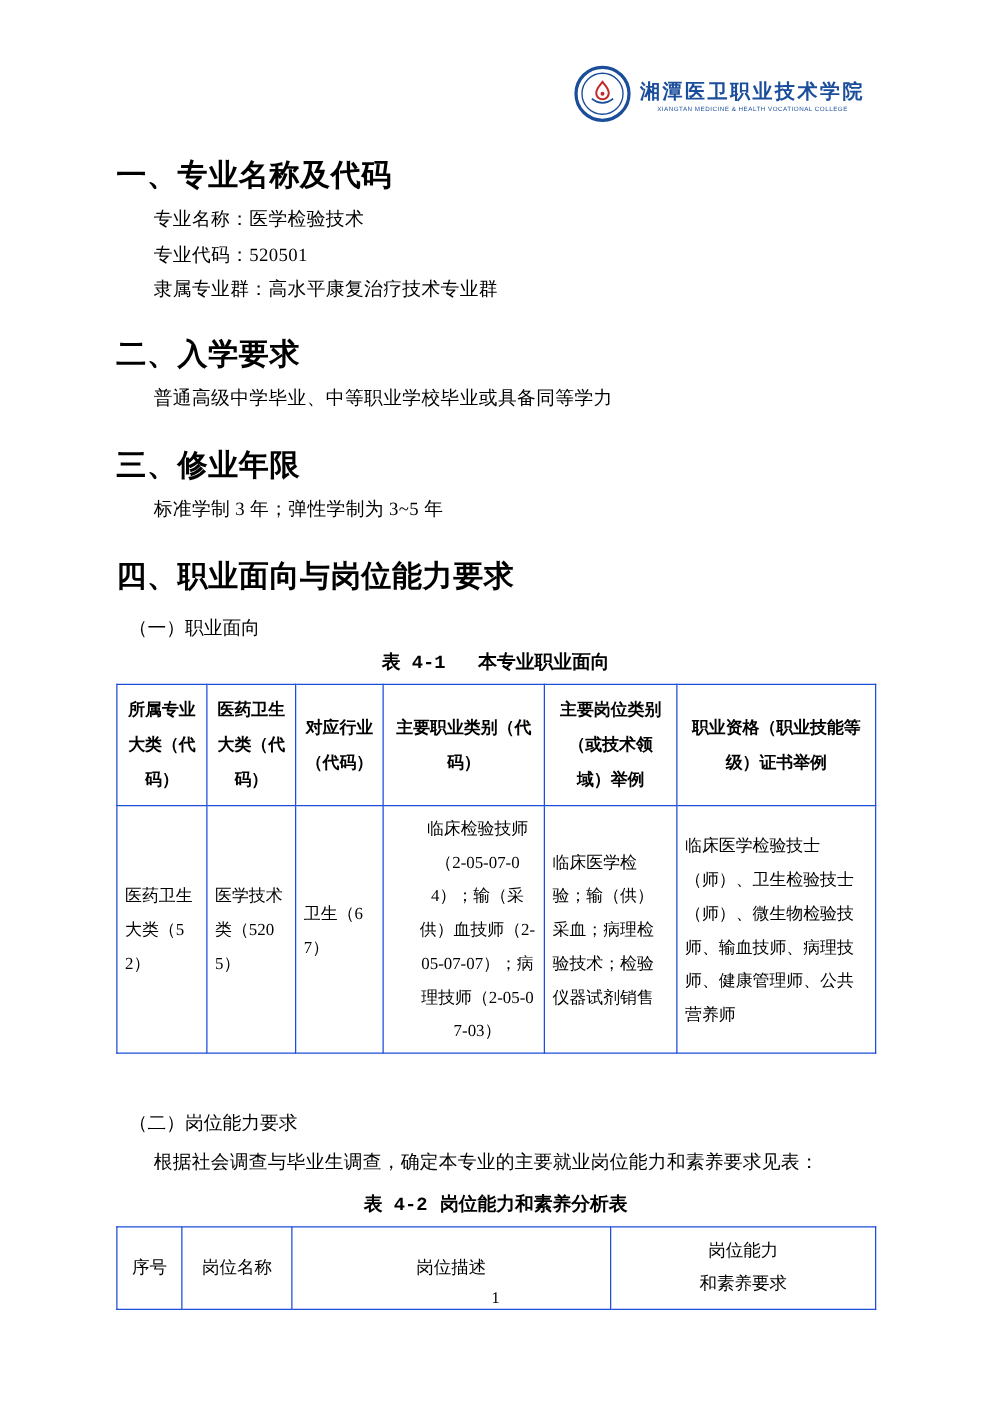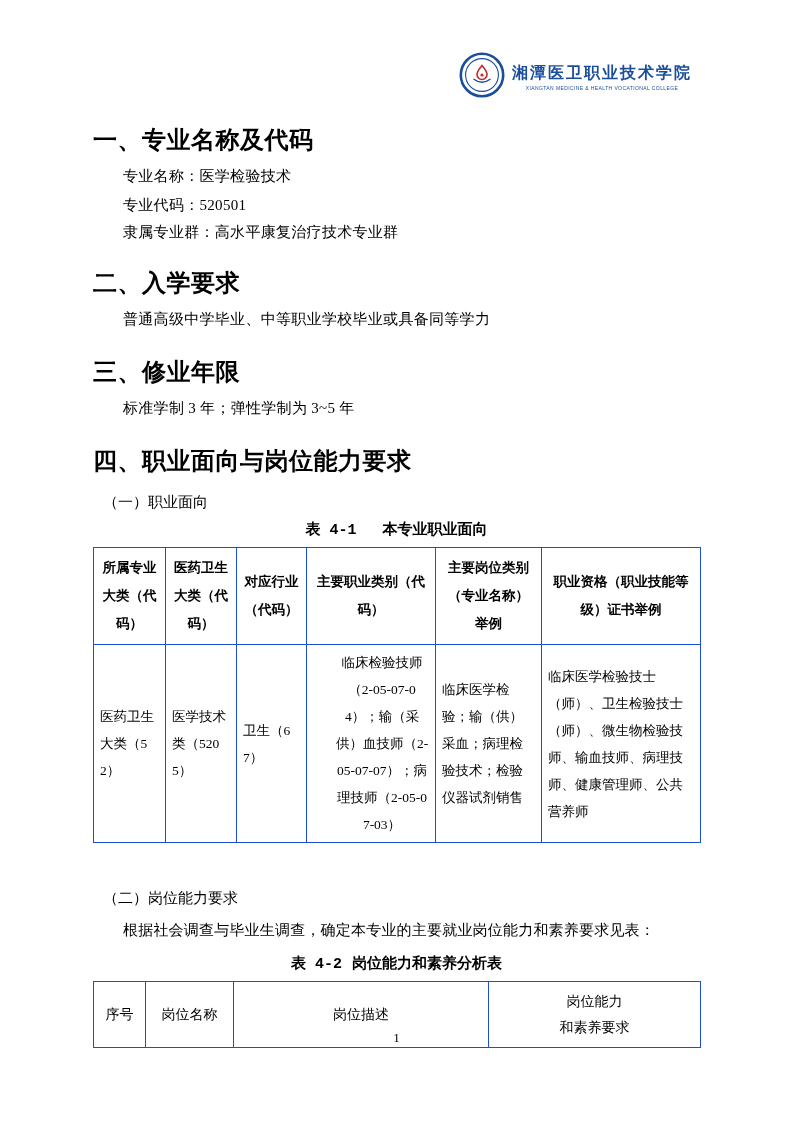--- a/index.html
+++ b/index.html
@@ -183,21 +183,21 @@
         <col class="c4">
         <col class="c5">
         <col class="c6">
     </colgroup>
     <tbody>
         <tr class="hdr">
       <td>所属专业大类（代码）</td>
       <td>医药卫生大类（代码）</td>
       <td>对应行业（代码）</td>
       <td>主要职业类别（代码）</td>
-      <td>主要岗位类别（专业名称）举例</td>
+      <td>主要岗位类别（或技术领域）举例</td>
       <td>职业资格（职业技能等级）证书举例</td>
     </tr>
     <tr class="data">
       <td class="c-left">医药卫生大类（52）</td>
       <td class="c-left">医学技术类（5205）</td>
       <td class="c-left">卫生（67）</td>
       <td class="c-center">临床检验技师（2-05-07-04）；输（采供）血技师（2-05-07-07）；病理技师（2-05-07-03）</td>
       <td class="c-left">临床医学检验；输（供）采血；病理检验技术；检验仪器试剂销售</td>
       <td class="c-left">临床医学检验技士（师）、卫生检验技士（师）、微生物检验技师、输血技师、病理技师、健康管理师、公共营养师</td>
     </tr>

